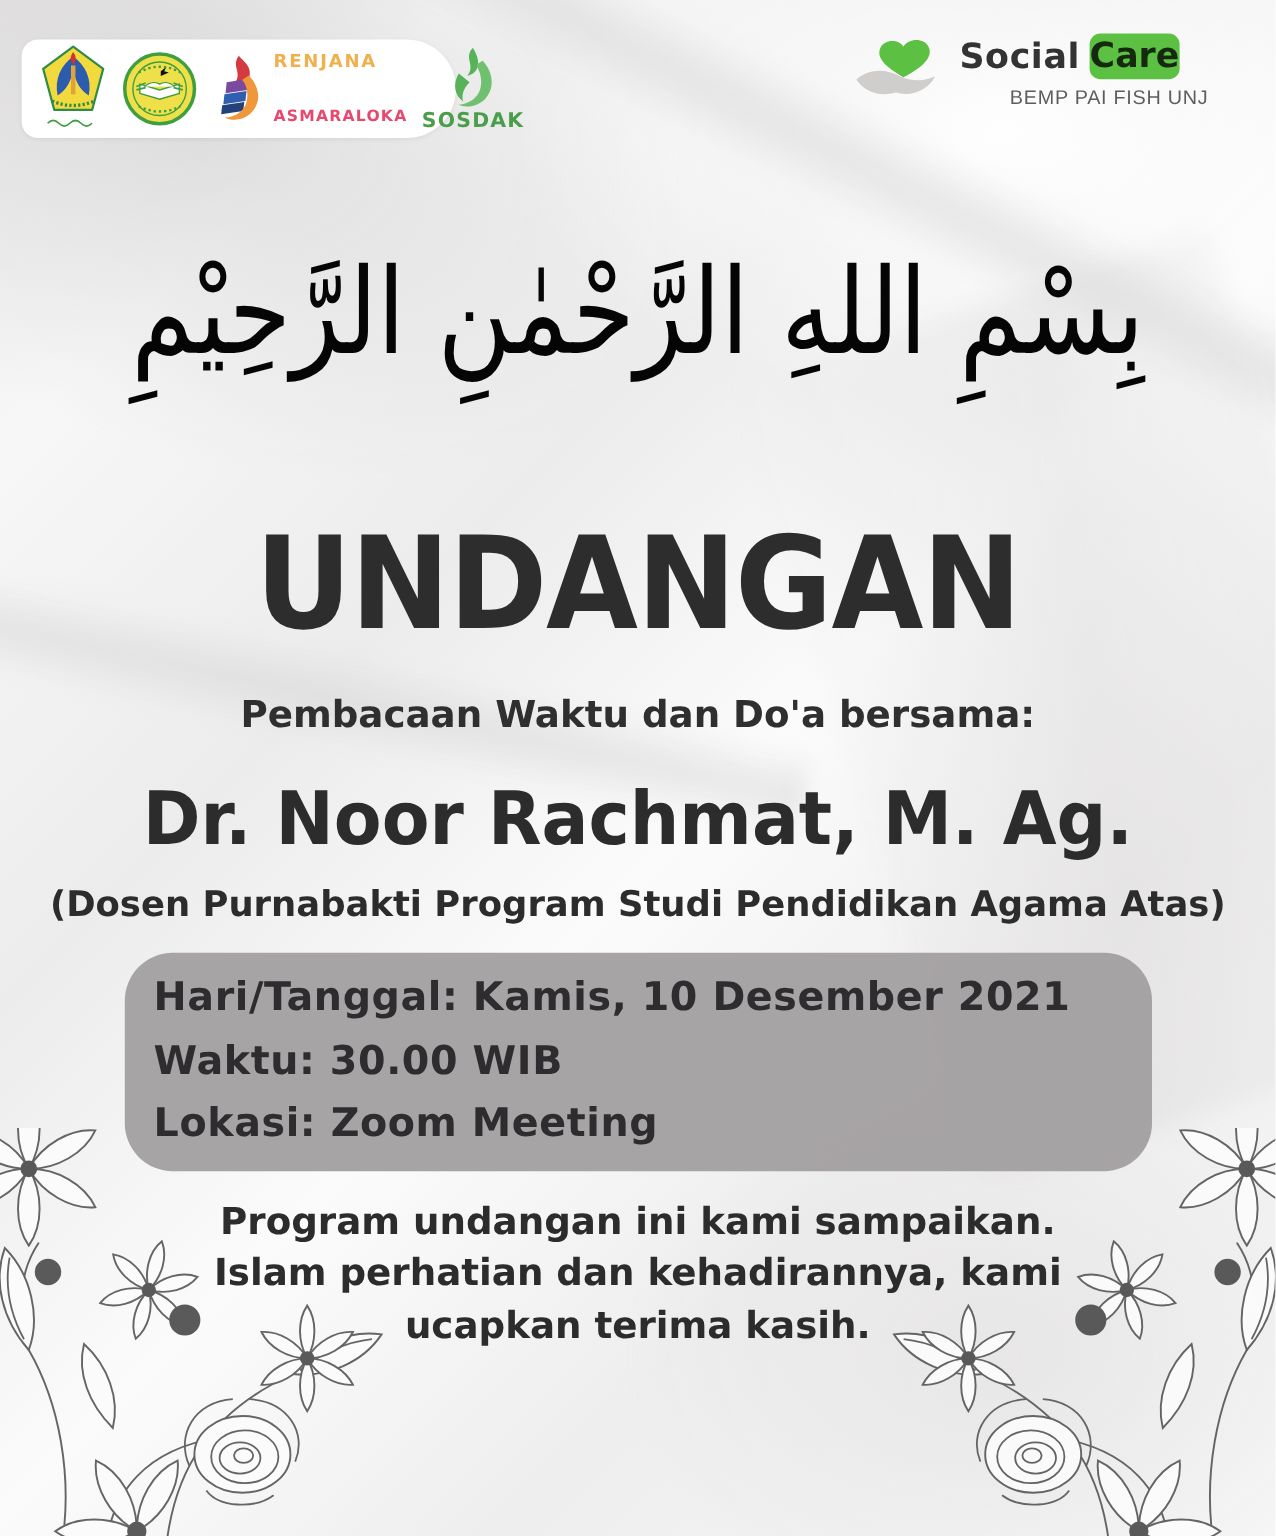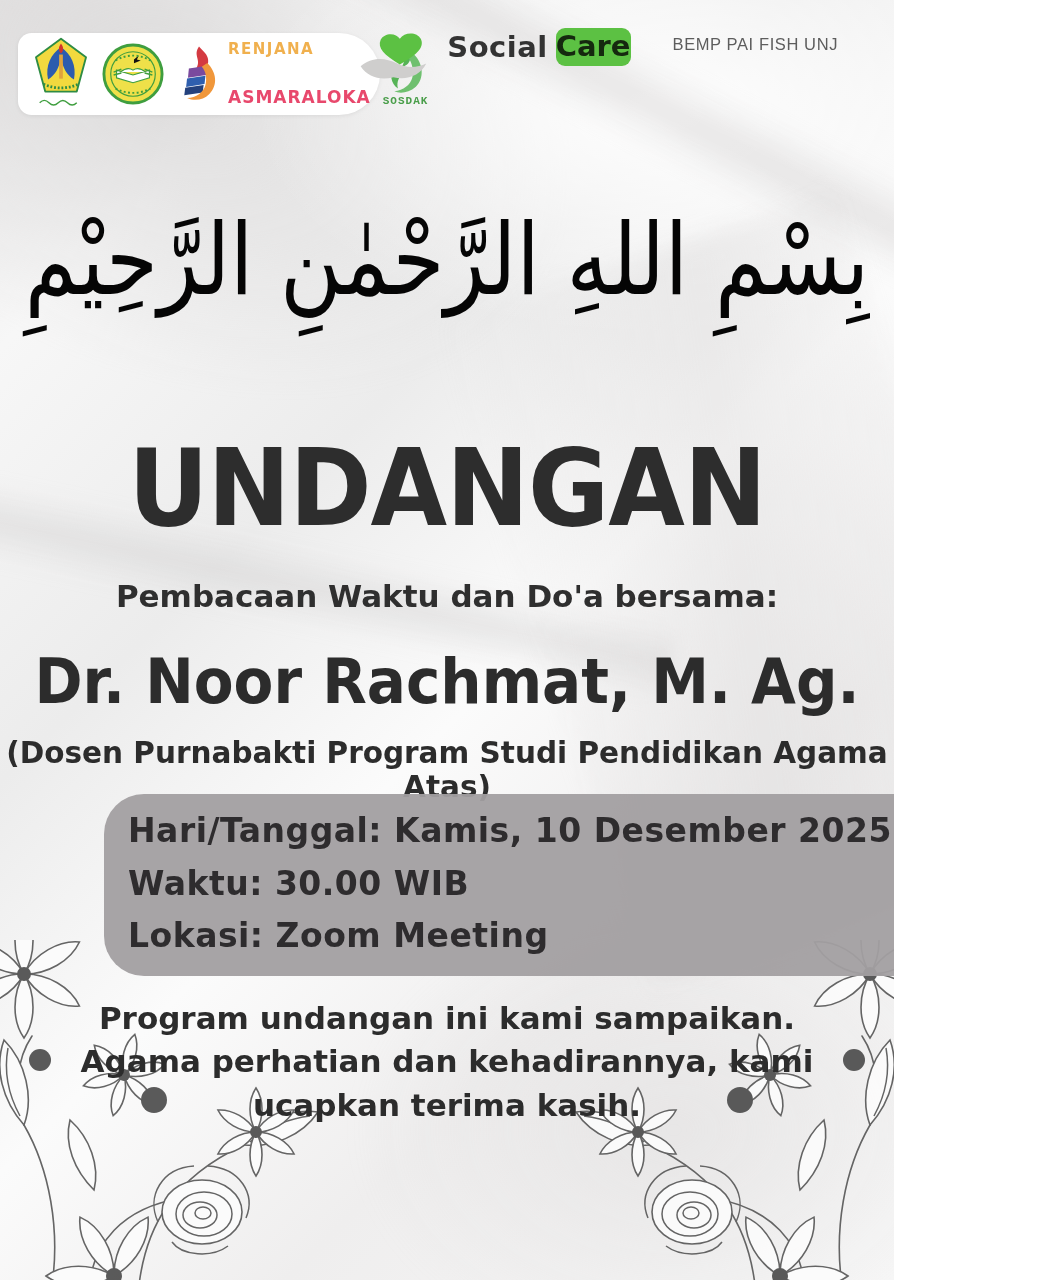--- a/index.html
+++ b/index.html
@@ -1,43 +1,43 @@
 <!DOCTYPE html>
 <html><head>
 <meta charset="utf-8">
 <style>
   html,body{margin:0;padding:0;background:#ffffff;}
   #poster{
-    position:relative;width:894px;height:1280px;overflow:hidden;
+    position:relative;width:1063px;height:1280px;overflow:hidden;
     background:linear-gradient(135deg,#e9e8e8 0%,#f7f7f7 16%,#ececec 36%,#fbfbfb 54%,#efeeee 72%,#f7f7f7 100%);
     font-family:"DejaVu Sans","Liberation Sans",sans-serif;color:#2d2d2d;
   }
   .fold{position:absolute;pointer-events:none;}
   .fold.a{top:-190px;left:-250px;width:840px;height:560px;background:radial-gradient(closest-side,rgba(203,201,201,.55),rgba(203,201,201,0));transform:rotate(24deg);filter:blur(6px);}
   .fold.b{top:-120px;right:-180px;width:820px;height:460px;background:radial-gradient(closest-side,rgba(255,255,255,.95),rgba(255,255,255,0));}
   .fold.c{top:150px;left:180px;width:1300px;height:90px;background:linear-gradient(to bottom,rgba(255,255,255,0),rgba(212,210,210,.5),rgba(255,255,255,0));transform:rotate(27deg);filter:blur(9px);}
   .fold.d{top:540px;left:-140px;width:820px;height:80px;background:linear-gradient(to bottom,rgba(255,255,255,0),rgba(209,207,207,.45),rgba(255,255,255,0));transform:rotate(12deg);filter:blur(8px);}
   .fold.e{bottom:-80px;right:-100px;width:640px;height:460px;background:radial-gradient(closest-side,rgba(221,219,219,.5),rgba(221,219,219,0));filter:blur(10px);}
   .fold.f{top:240px;right:-60px;width:420px;height:700px;background:linear-gradient(100deg,rgba(255,255,255,0),rgba(216,214,214,.4) 50%,rgba(255,255,255,0));transform:rotate(-18deg);filter:blur(10px);}
 
   
   .logo-bar{
     position:absolute;left:18px;top:33px;width:362px;height:82px;background:#ffffff;
     border-radius:14px 42px 42px 14px;display:flex;align-items:center;gap:12px;
     padding:0 14px;box-sizing:border-box;box-shadow:0 1px 4px rgba(0,0,0,.07);z-index:5;
   }
   .logo-unit{display:flex;flex-direction:column;align-items:center;justify-content:center;}
   .renjana-wrap{display:flex;align-items:center;gap:6px;}
   .renjana-l1{font-size:15px;font-weight:bold;color:#f0b04e;letter-spacing:1.5px;line-height:1.1;}
-  .renjana-l2{font-size:17px;font-weight:bold;color:#e8486c;letter-spacing:1px;line-height:1.1;margin-top:31px;}
-  .sosdak-label{font-size:11px;font-weight:bold;color:#4a9e4a;letter-spacing:1px;margin-top:1px;font-family:Liberation Mono, monospace;}
+  .renjana-l2{font-size:13px;font-weight:bold;color:#e8486c;letter-spacing:1px;line-height:1.1;margin-top:31px;}
+  .sosdak-label{font-size:17px;font-weight:bold;color:#4a9e4a;letter-spacing:1px;margin-top:1px;}
 
   
   .social{position:absolute;top:28px;right:56px;display:flex;align-items:flex-start;gap:8px;z-index:5;}
-  .sc-text{display:flex;flex-direction:row;}
+  .sc-text{display:flex;flex-direction:column;}
   .sc-line{display:flex;align-items:center;gap:8px;}
   .sc-word1{font-size:29px;font-weight:bold;color:#333333;letter-spacing:.5px;}
   .sc-chip{font-size:29px;font-weight:bold;color:#15290f;background:#5cc143;border-radius:9px;padding:1px 0 3px;}
   .sc-sub{font-size:16.5px;color:#5d5d5d;letter-spacing:.6px;margin-top:7px;font-family:"Liberation Sans",sans-serif;margin-left:42px;}
 
   .bismillah{
     position:absolute;top:208px;left:0;right:0;text-align:center;direction:rtl;
     font-size:84px;line-height:1.25;color:#050505;transform:scaleY(1.18);z-index:4;
     font-family:"DejaVu Sans",sans-serif;
   }
@@ -264,24 +264,24 @@
 
   <h1 class="title">UNDANGAN</h1>
 
   <div class="intro">Pembacaan Waktu dan Do'a bersama:</div>
 
   <div class="name">Dr. Noor Rachmat, M. Ag.</div>
 
   <div class="role">(Dosen Purnabakti Program Studi Pendidikan Agama Atas)</div>
 
   <div class="details-box">
-    <div class="detail-line">Hari/Tanggal: Kamis, 10 Desember 2025</div>
+    <div class="detail-line">Hari/Tanggal: Kamis, 10 Desember 2021</div>
     <div class="detail-line">Waktu: 30.00 WIB</div>
     <div class="detail-line">Lokasi: Zoom Meeting</div>
   </div>
 
   <div class="closing">
     <div>Program undangan ini kami sampaikan.</div>
-    <div>Agama perhatian dan kehadirannya, kami</div>
+    <div>Islam perhatian dan kehadirannya, kami</div>
     <div>ucapkan terima kasih.</div>
   </div>
 
 </div>
 
 </body></html>

